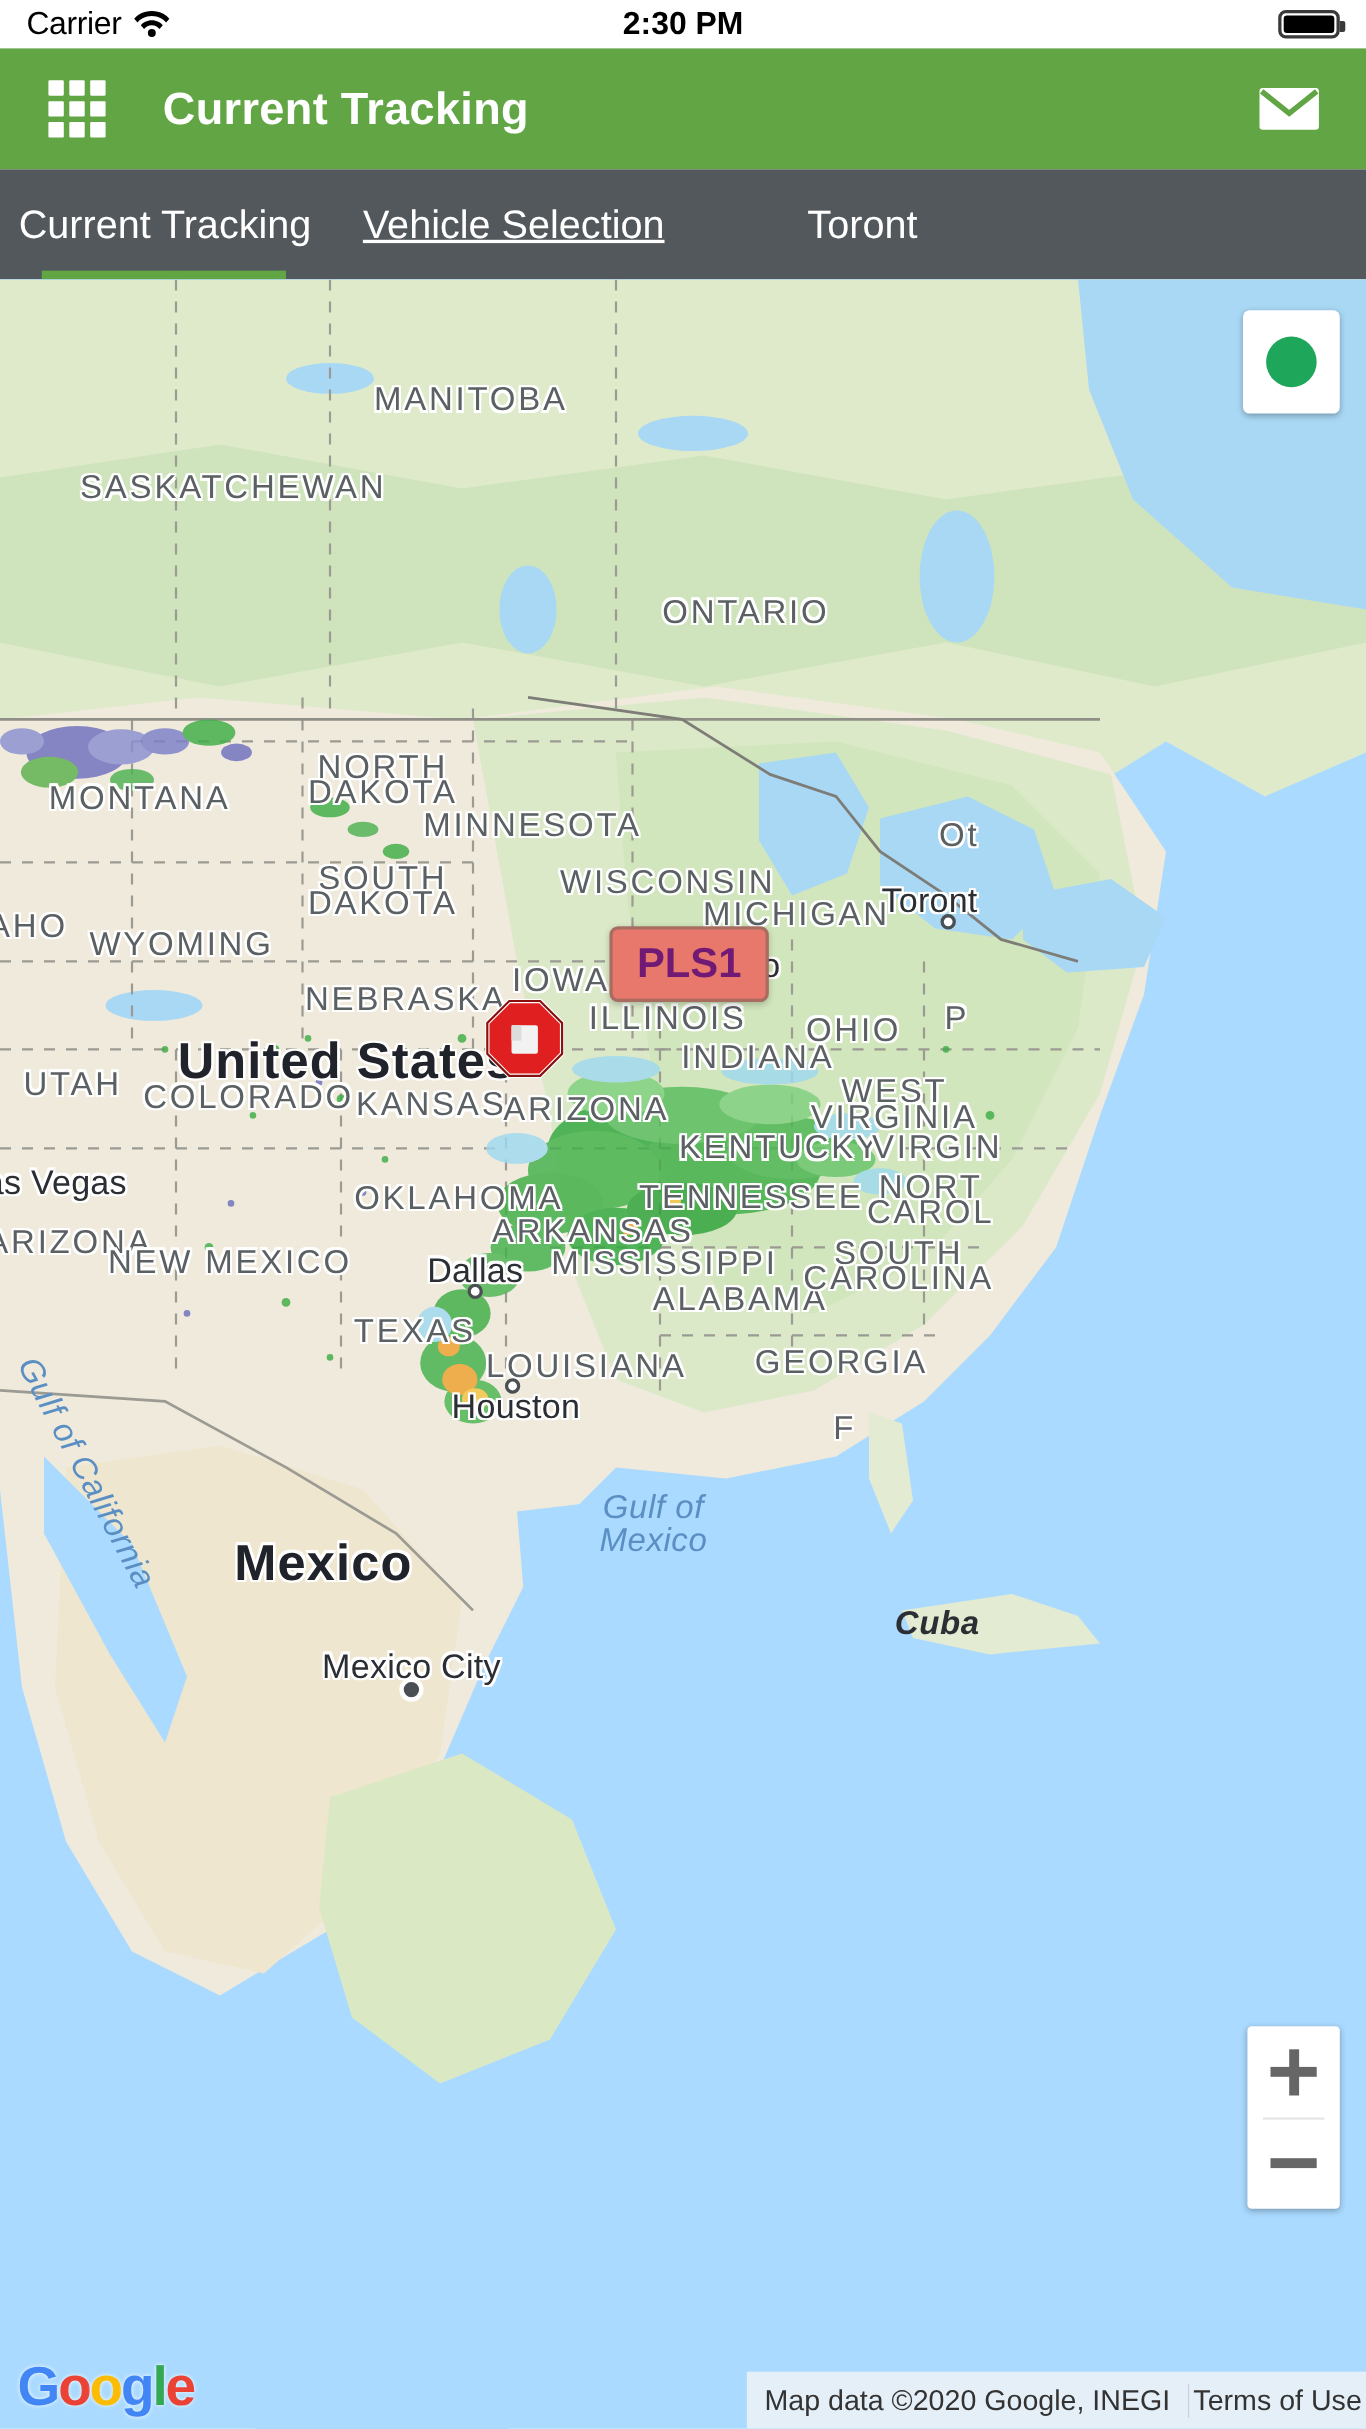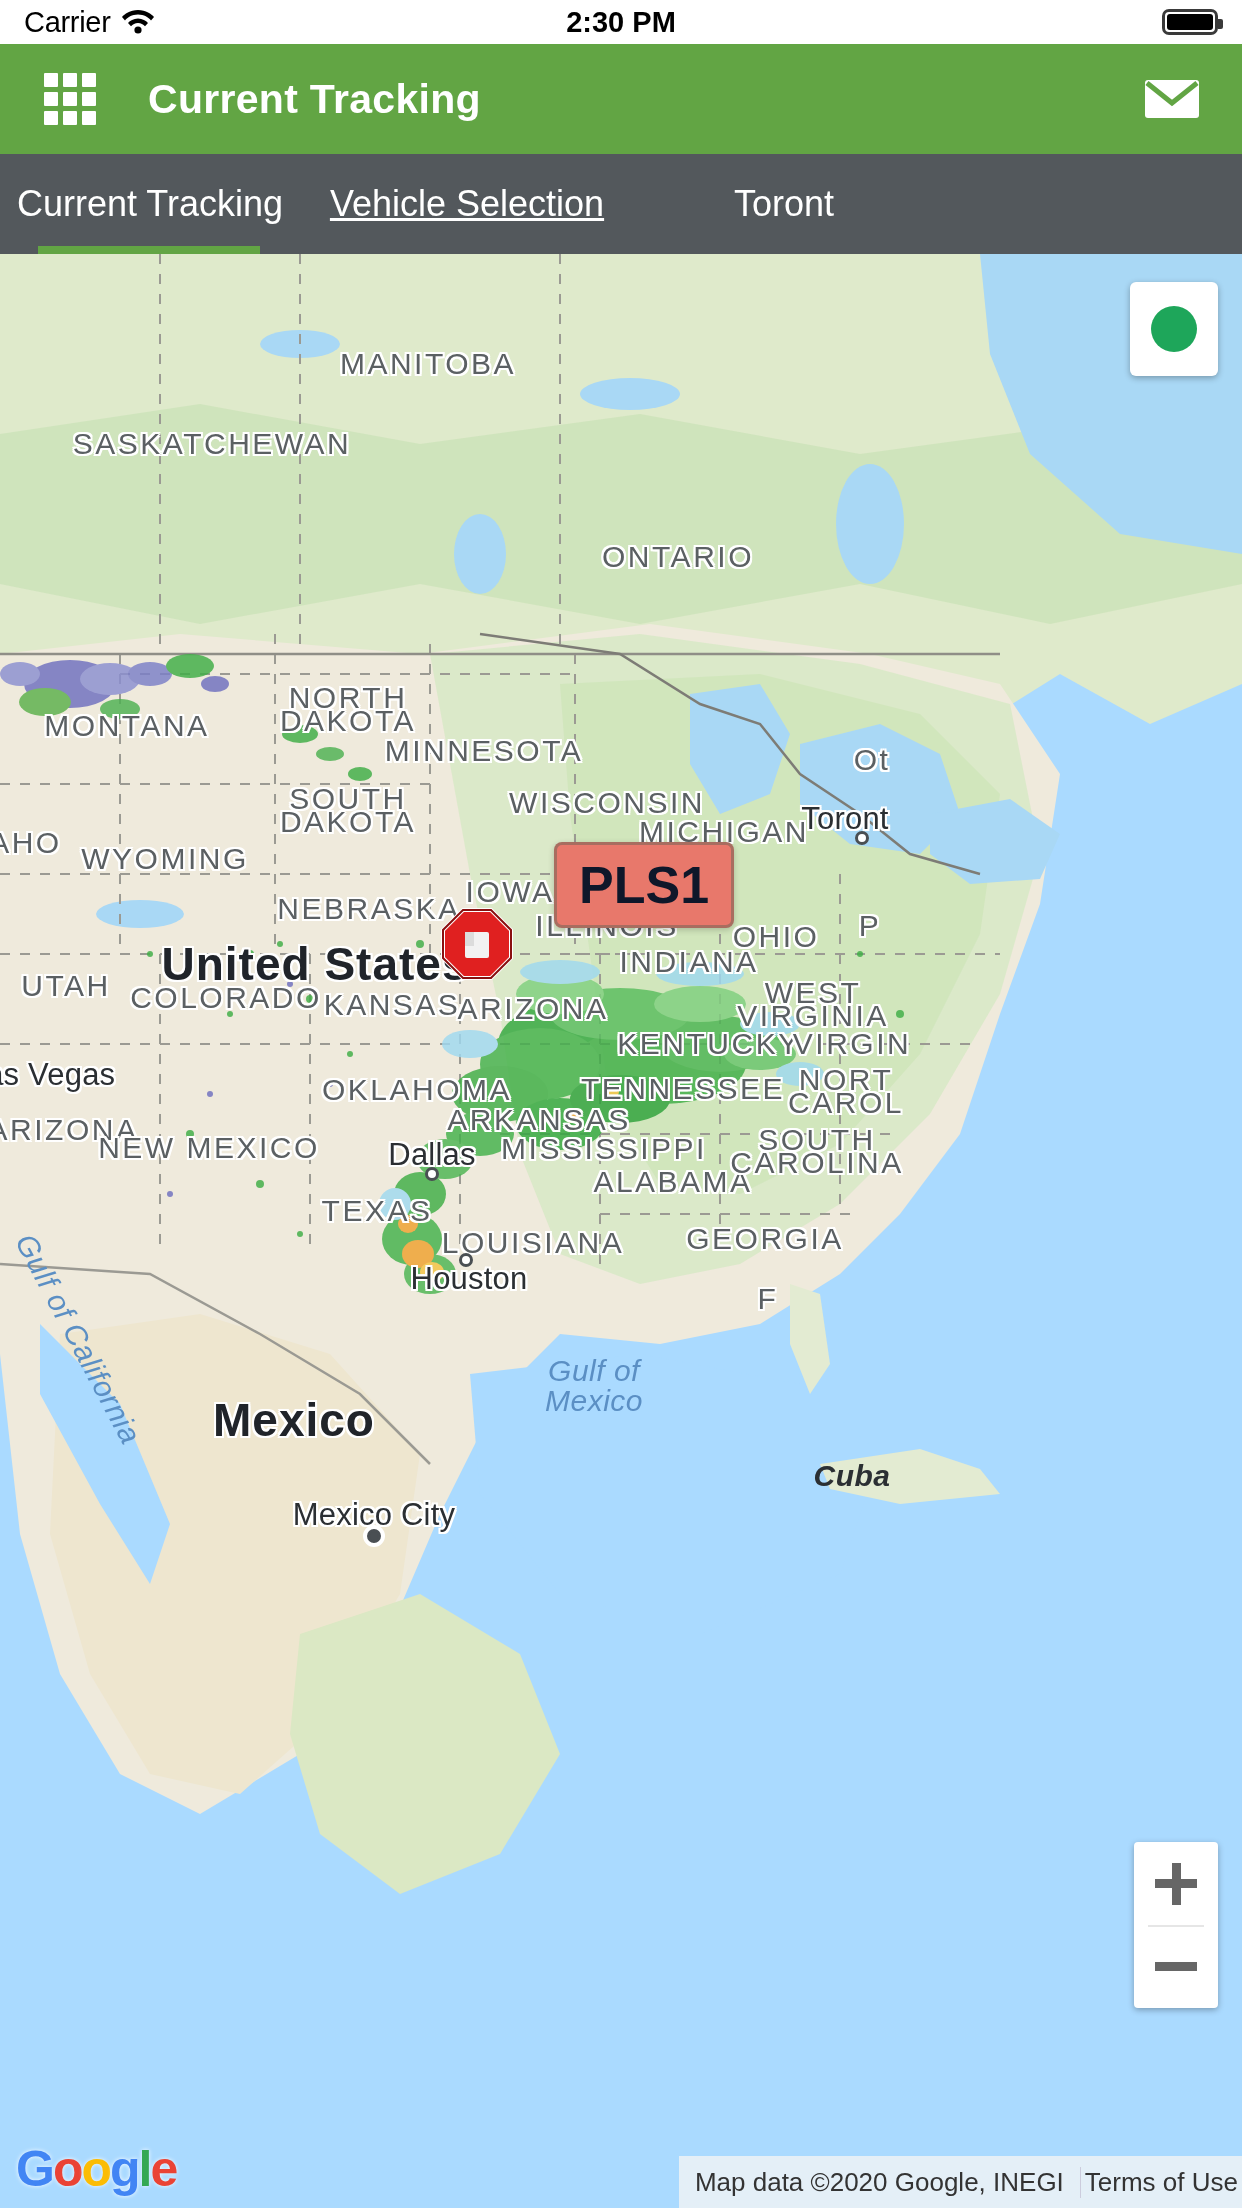--- a/index.html
+++ b/index.html
@@ -143,22 +143,22 @@
     position:absolute; background:#666;
   }
   .plus-h { width:42px; height:9px; }
   .plus-v { width:9px; height:42px; }
   .minus-h { width:42px; height:9px; }
 
   
   .vmarker { position:absolute; left:566px; top:600px; }
   .vlabel {
     position:absolute; left:-12px; top:-12px;
-    background:#e8786b; color:#0f172a;
-    font-size:52px; font-weight:bold;
+    background:#e8786b; color:#701a75;
+    font-size:38px; font-weight:bold;
     padding:10px 22px; border-radius:8px;
     border:3px solid rgba(90,95,85,.45);
     box-shadow:0 2px 6px rgba(0,0,0,.2);
   }
   .stopsign {
     position:absolute; left:-125px; top:54px; width:72px; height:72px;
   }
 
   
   .google-logo {

